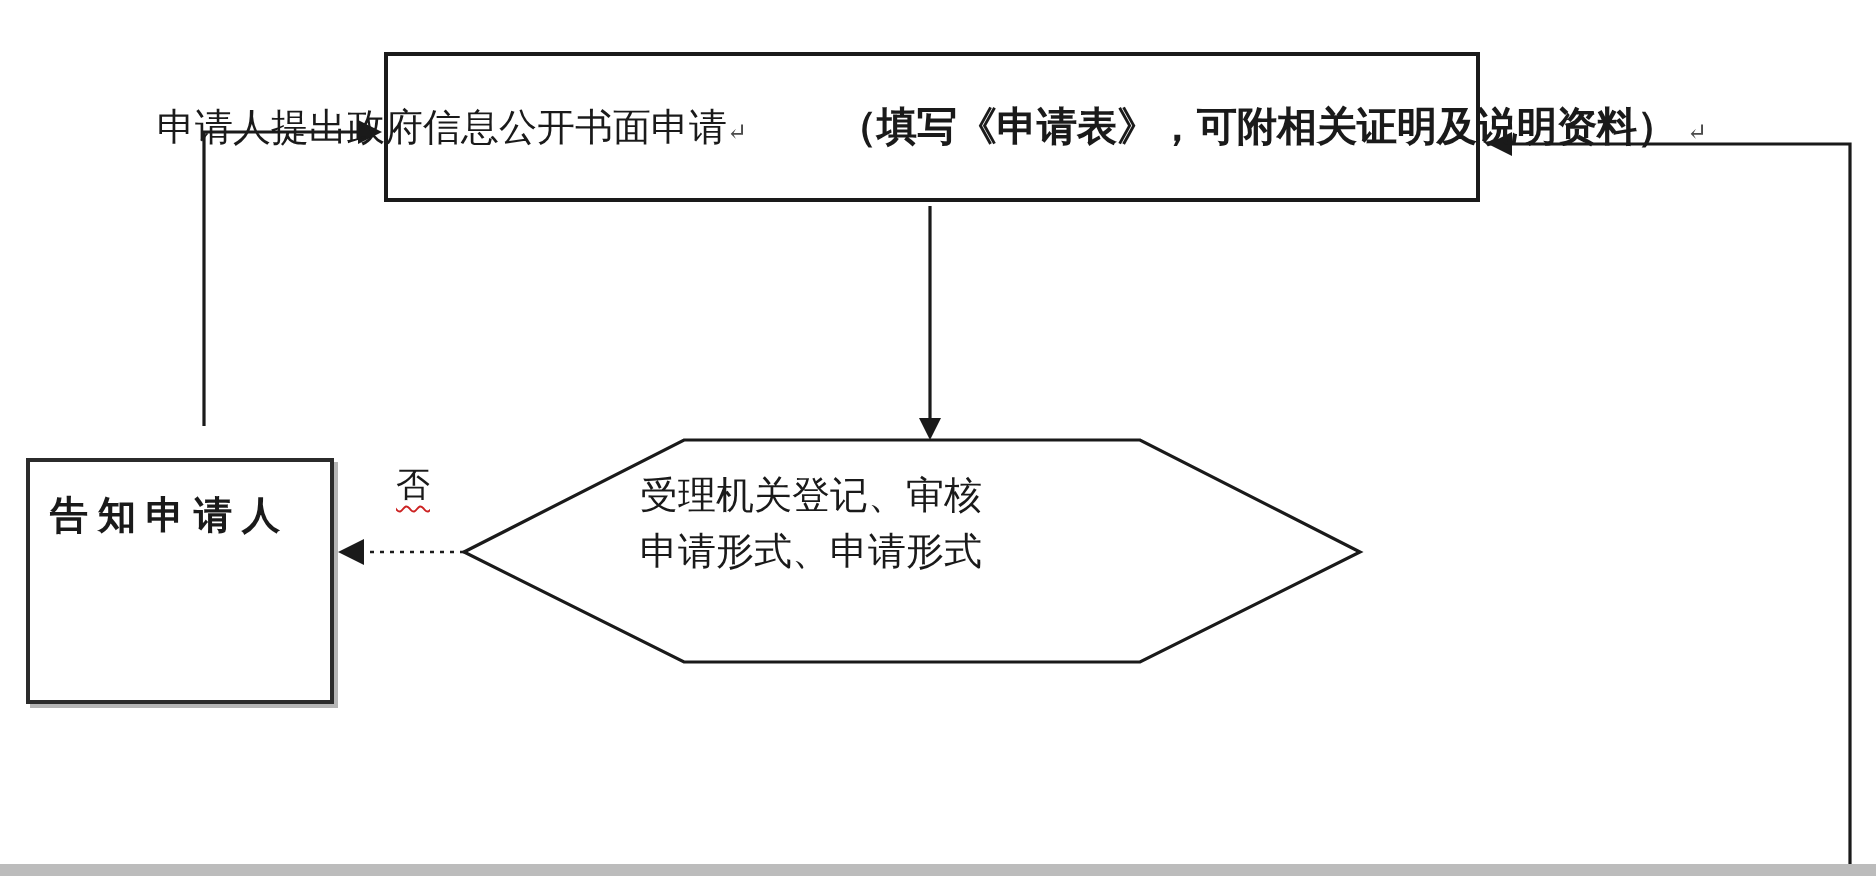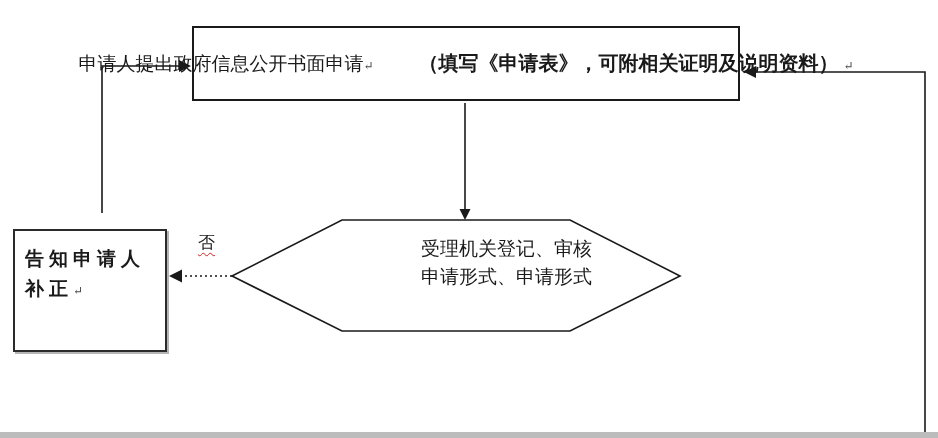--- a/index.html
+++ b/index.html
@@ -42,21 +42,21 @@
     left: 487px; top: 165px;
     font-size: 19px;
     font-weight: bold;
     white-space: nowrap;
   }
 
   .hex-text {
     position: absolute;
     left: 320px; top: 234px;
     width: 272px;
-    text-align: right;
+    text-align: left;
     font-size: 19px;
     line-height: 28px;
     white-space: nowrap;
   }
 
   .left-box {
     position: absolute;
     left: 13px; top: 213px;
     width: 154px; height: 123px;
     border: 2px solid #2b2b2b;
@@ -125,20 +125,19 @@
   </div>
 
 
   <div class="hex-text">
     <div>受理机关登记、审核</div>
     <div>申请形式、申请形式</div>
   </div>
 
   <div class="left-box">
     <div>告知申请人</div>
-    <div><span>补正</span><span class="mark" style="letter-spacing:0;">↵</span></div>
   </div>
 
   <div class="no-label">否</div>
 
   <div class="bottom-bar"></div>
 
 </div>
 
 </body></html>

